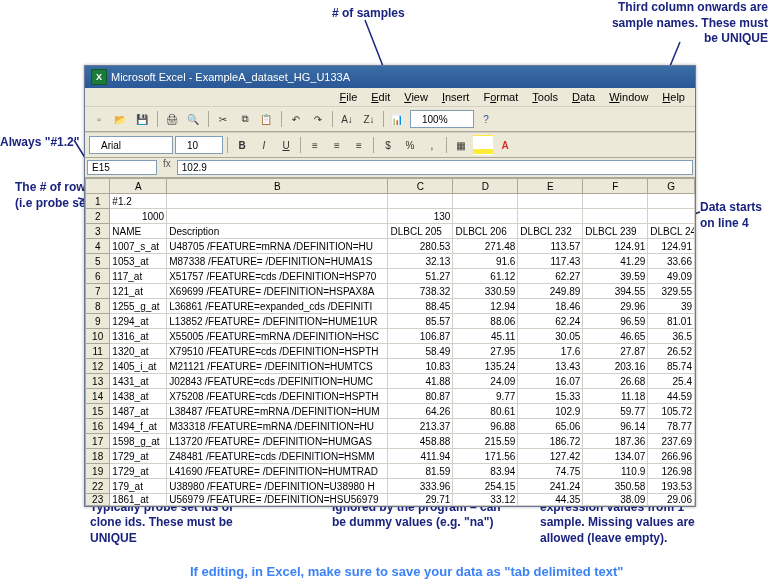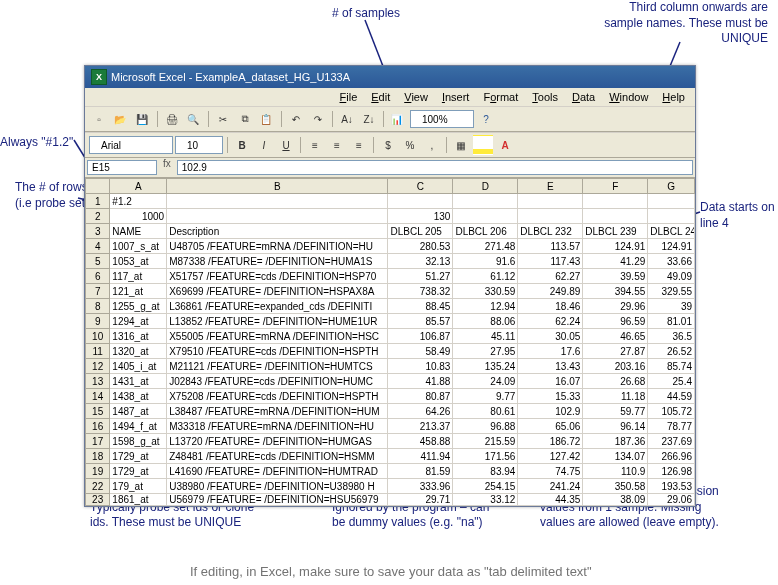--- a/index.html
+++ b/index.html
@@ -8,25 +8,25 @@
     background: #fff;
     width: 778px;
     height: 585px;
     position: relative;
     overflow: hidden;
   }
   .annotation {
     position: absolute;
     color: #1a237e;
     font-size: 12px;
-    font-weight: normal;
+    font-weight: bold;
     line-height: 1.3;
   }
   .ann-red {
-    color: #737373;
+    color: #3b82f6;
   }
   .arrow {
     position: absolute;
     stroke: #1a237e;
     stroke-width: 1.5;
     fill: none;
   }
   .arrowhead {
     fill: #1a237e;
   }

